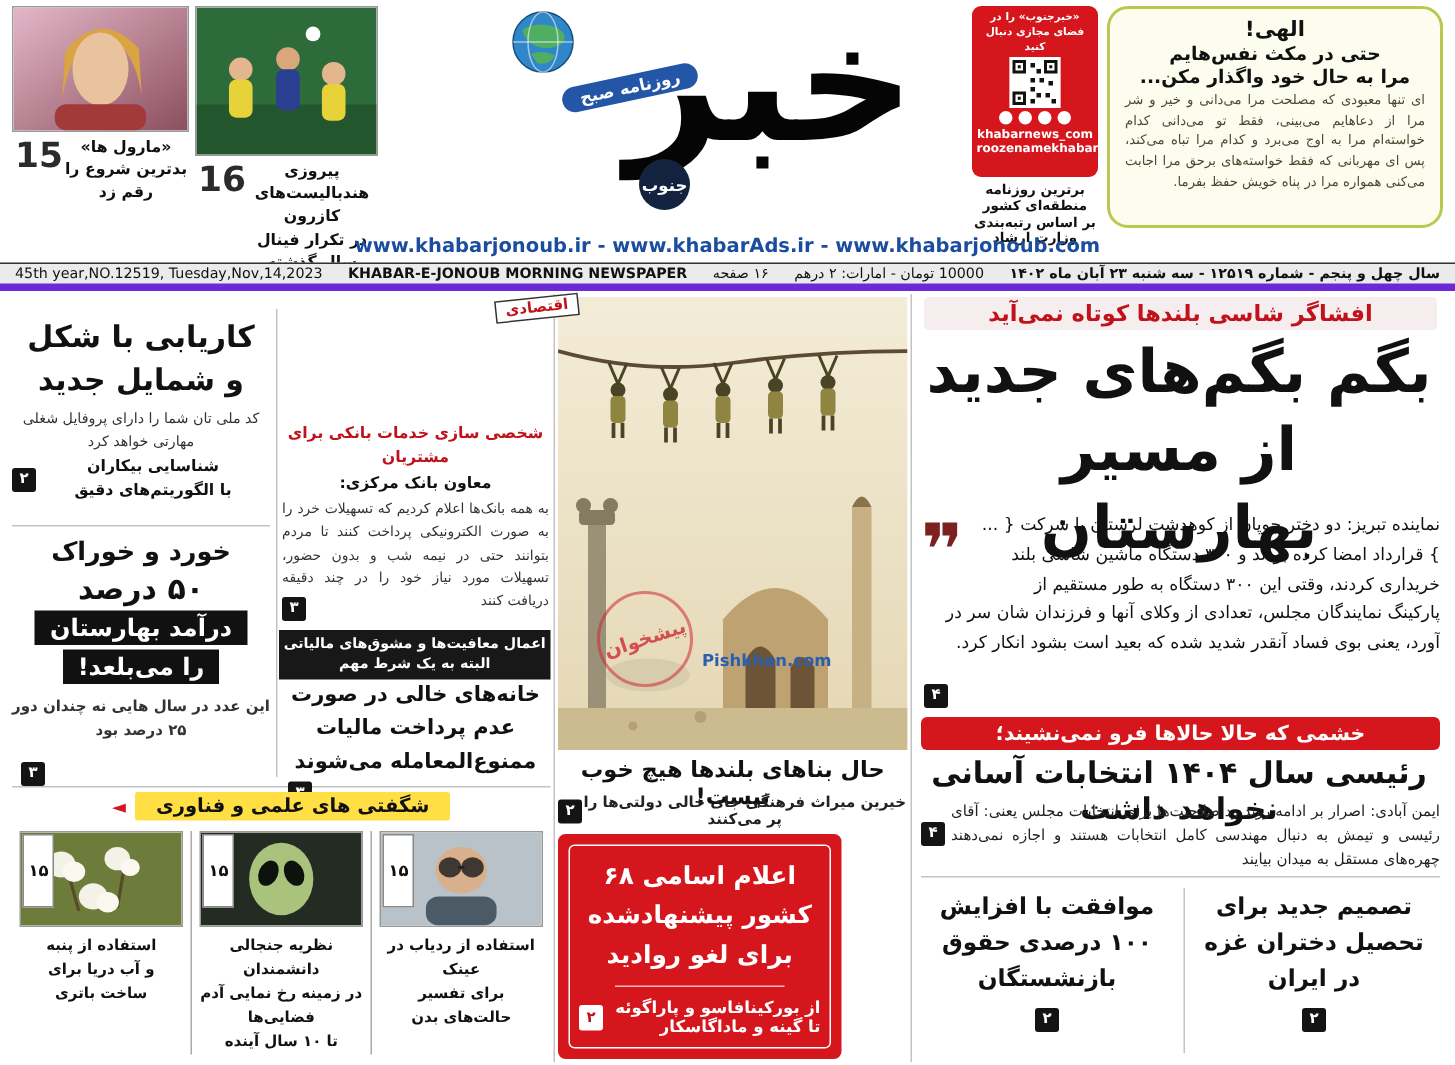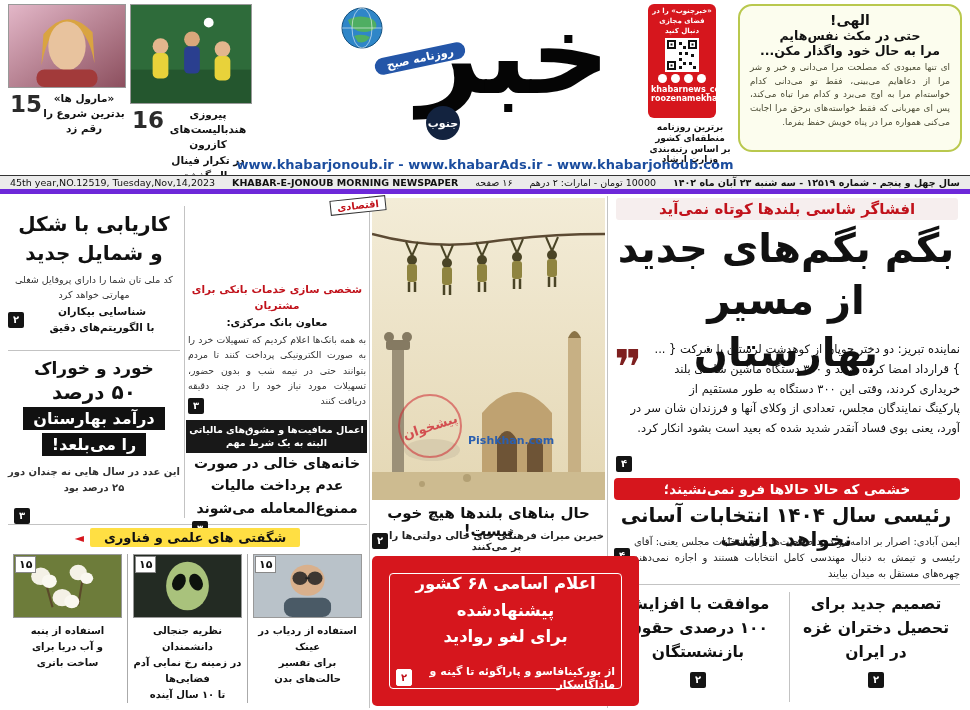--- a/index.html
+++ b/index.html
@@ -8,21 +8,21 @@
         font-family:"DejaVu Sans","Liberation Sans",sans-serif;direction:rtl;color:#111}
   .abs{position:absolute}
   .pre{white-space:pre-line}
   .vline{position:absolute;width:1px;background:#c3c3c3}
   .hline{position:absolute;height:1px;background:#c3c3c3}
   .pg{display:inline-block;min-width:16px;height:16px;line-height:16px;background:#141414;color:#fff;
       font-size:10px;font-weight:bold;text-align:center;border-radius:2px;padding:0 2px}
   .pgw{display:inline-block;background:#fff;color:#c1121b;border:1px solid #fff;font-size:10px;
        font-weight:bold;line-height:15px;min-width:16px;text-align:center;border-radius:2px;padding:0 2px}
   .pgn{display:inline-block;background:#fff;color:#111;border:1px solid #888;font-size:11px;
-       font-weight:bold;line-height:15px;min-width:18px;text-align:center;padding:0 3px}
+       font-weight:bold;line-height:15px;min-width:18px;text-align:center;padding:16px 3px}
   .photo-cap{font-size:10.5px;font-weight:bold;text-align:center;line-height:1.45}
   .num-lg{font-size:23px;font-weight:bold;color:#2b2b2b;padding-left:2px}
   .jst{text-align:justify}
   svg{display:block}
 </style>
 </head>
 <body>
 
 <div class="page">
 
@@ -71,21 +71,21 @@
       <path d="M8 14 Q18 8 30 12 Q38 15 36 22 Q28 28 18 25 Q10 22 8 14" fill="#4fae62"></path>
       <path d="M14 30 Q22 27 30 31 Q26 38 18 36 Z" fill="#4fae62"></path>
       <ellipse cx="22" cy="22" rx="10" ry="20" fill="none" stroke="#fff" opacity=".55"></ellipse>
       <line x1="2" y1="22" x2="42" y2="22" stroke="#fff" opacity=".55"></line>
     </svg>
     <div class="abs" style="left:118px;top:48px;transform:rotate(-12deg);background:#2456a8;color:#fff;font-size:11px;font-weight:bold;padding:2px 12px;border-radius:10px">روزنامه صبح</div>
     <div class="abs" style="right:34px;top:-10px;font-size:110px;font-weight:900;line-height:1.15;color:#050505;letter-spacing:-2px">خبر</div>
     <div class="abs" style="left:170px;top:104px;width:34px;height:34px;border-radius:50%;background:#13233f;color:#fff;font-size:11px;font-weight:bold;display:flex;align-items:center;justify-content:center">جنوب</div>
   </div>
 
-  <div class="abs" style="left:648px;top:4px;width:68px;height:114px;background:#d6161d;border-radius:6px;padding:3px;color:#fff">
+  <div class="abs" style="left:648px;top:4px;width:84px;height:114px;background:#d6161d;border-radius:6px;padding:3px;color:#fff">
     <div style="font-size:7px;font-weight:bold;text-align:center;line-height:1.4">«خبرجنوب» را در فضای مجازی دنبال کنید</div>
     <svg width="34" height="34" viewBox="0 0 34 34" style="margin:2px auto;background:#fff">
       <rect width="34" height="34" fill="#fff"></rect>
       <rect x="2" y="2" width="9" height="9" fill="#111"></rect>
         <rect x="4" y="4" width="5" height="5" fill="#fff"></rect>
         <rect x="5.5" y="5.5" width="2" height="2" fill="#111"></rect>
       <rect x="23" y="2" width="9" height="9" fill="#111"></rect>
         <rect x="25" y="4" width="5" height="5" fill="#fff"></rect>
         <rect x="26.5" y="5.5" width="2" height="2" fill="#111"></rect>
       <rect x="2" y="23" width="9" height="9" fill="#111"></rect>
@@ -211,21 +211,21 @@
     </div>
     <div class="abs" style="left:96px;top:236px;color:#2a5fb0;font-size:11px;font-weight:bold;direction:ltr">Pishkhan.com</div>
   </div>
 
   <div class="abs" style="left:372px;top:504px;width:233px;font-size:15px;font-weight:900;text-align:center">حال بناهای بلندها هیچ خوب نیست!</div>
   <div class="abs" style="left:372px;top:530px;width:233px;display:flex;align-items:center">
     <span style="flex:1;font-size:10px;font-weight:bold;text-align:center;color:#222">خیرین میراث فرهنگی جای خالی دولتی‌ها را پر می‌کنند</span>
     <span class="pg">۲</span>
   </div>
 
-  <div class="abs" style="left:372px;top:556px;width:267px;height:150px;background:#d6161d;border-radius:5px;padding:17px">
+  <div class="abs" style="left:372px;top:556px;width:189px;height:150px;background:#d6161d;border-radius:5px;padding:7px">
     <div style="border:1.5px solid #fff;border-radius:4px;height:100%;display:flex;flex-direction:column;align-items:center;justify-content:center;padding:6px">
       <div class="pre" style="color:#fff;font-size:16.5px;font-weight:900;text-align:center;line-height:1.6">اعلام اسامی ۶۸ کشور پیشنهادشده
 برای لغو روادید</div>
       <div style="width:70%;height:1px;background:rgba(255,255,255,.7);margin:7px 0"></div>
       <div style="display:flex;align-items:center;gap:6px">
         <span style="color:#fff;font-size:11px;font-weight:900">از بورکینافاسو و پاراگوئه تا گینه و ماداگاسکار</span>
         <span class="pgw">۲</span>
       </div>
     </div>
   </div>

